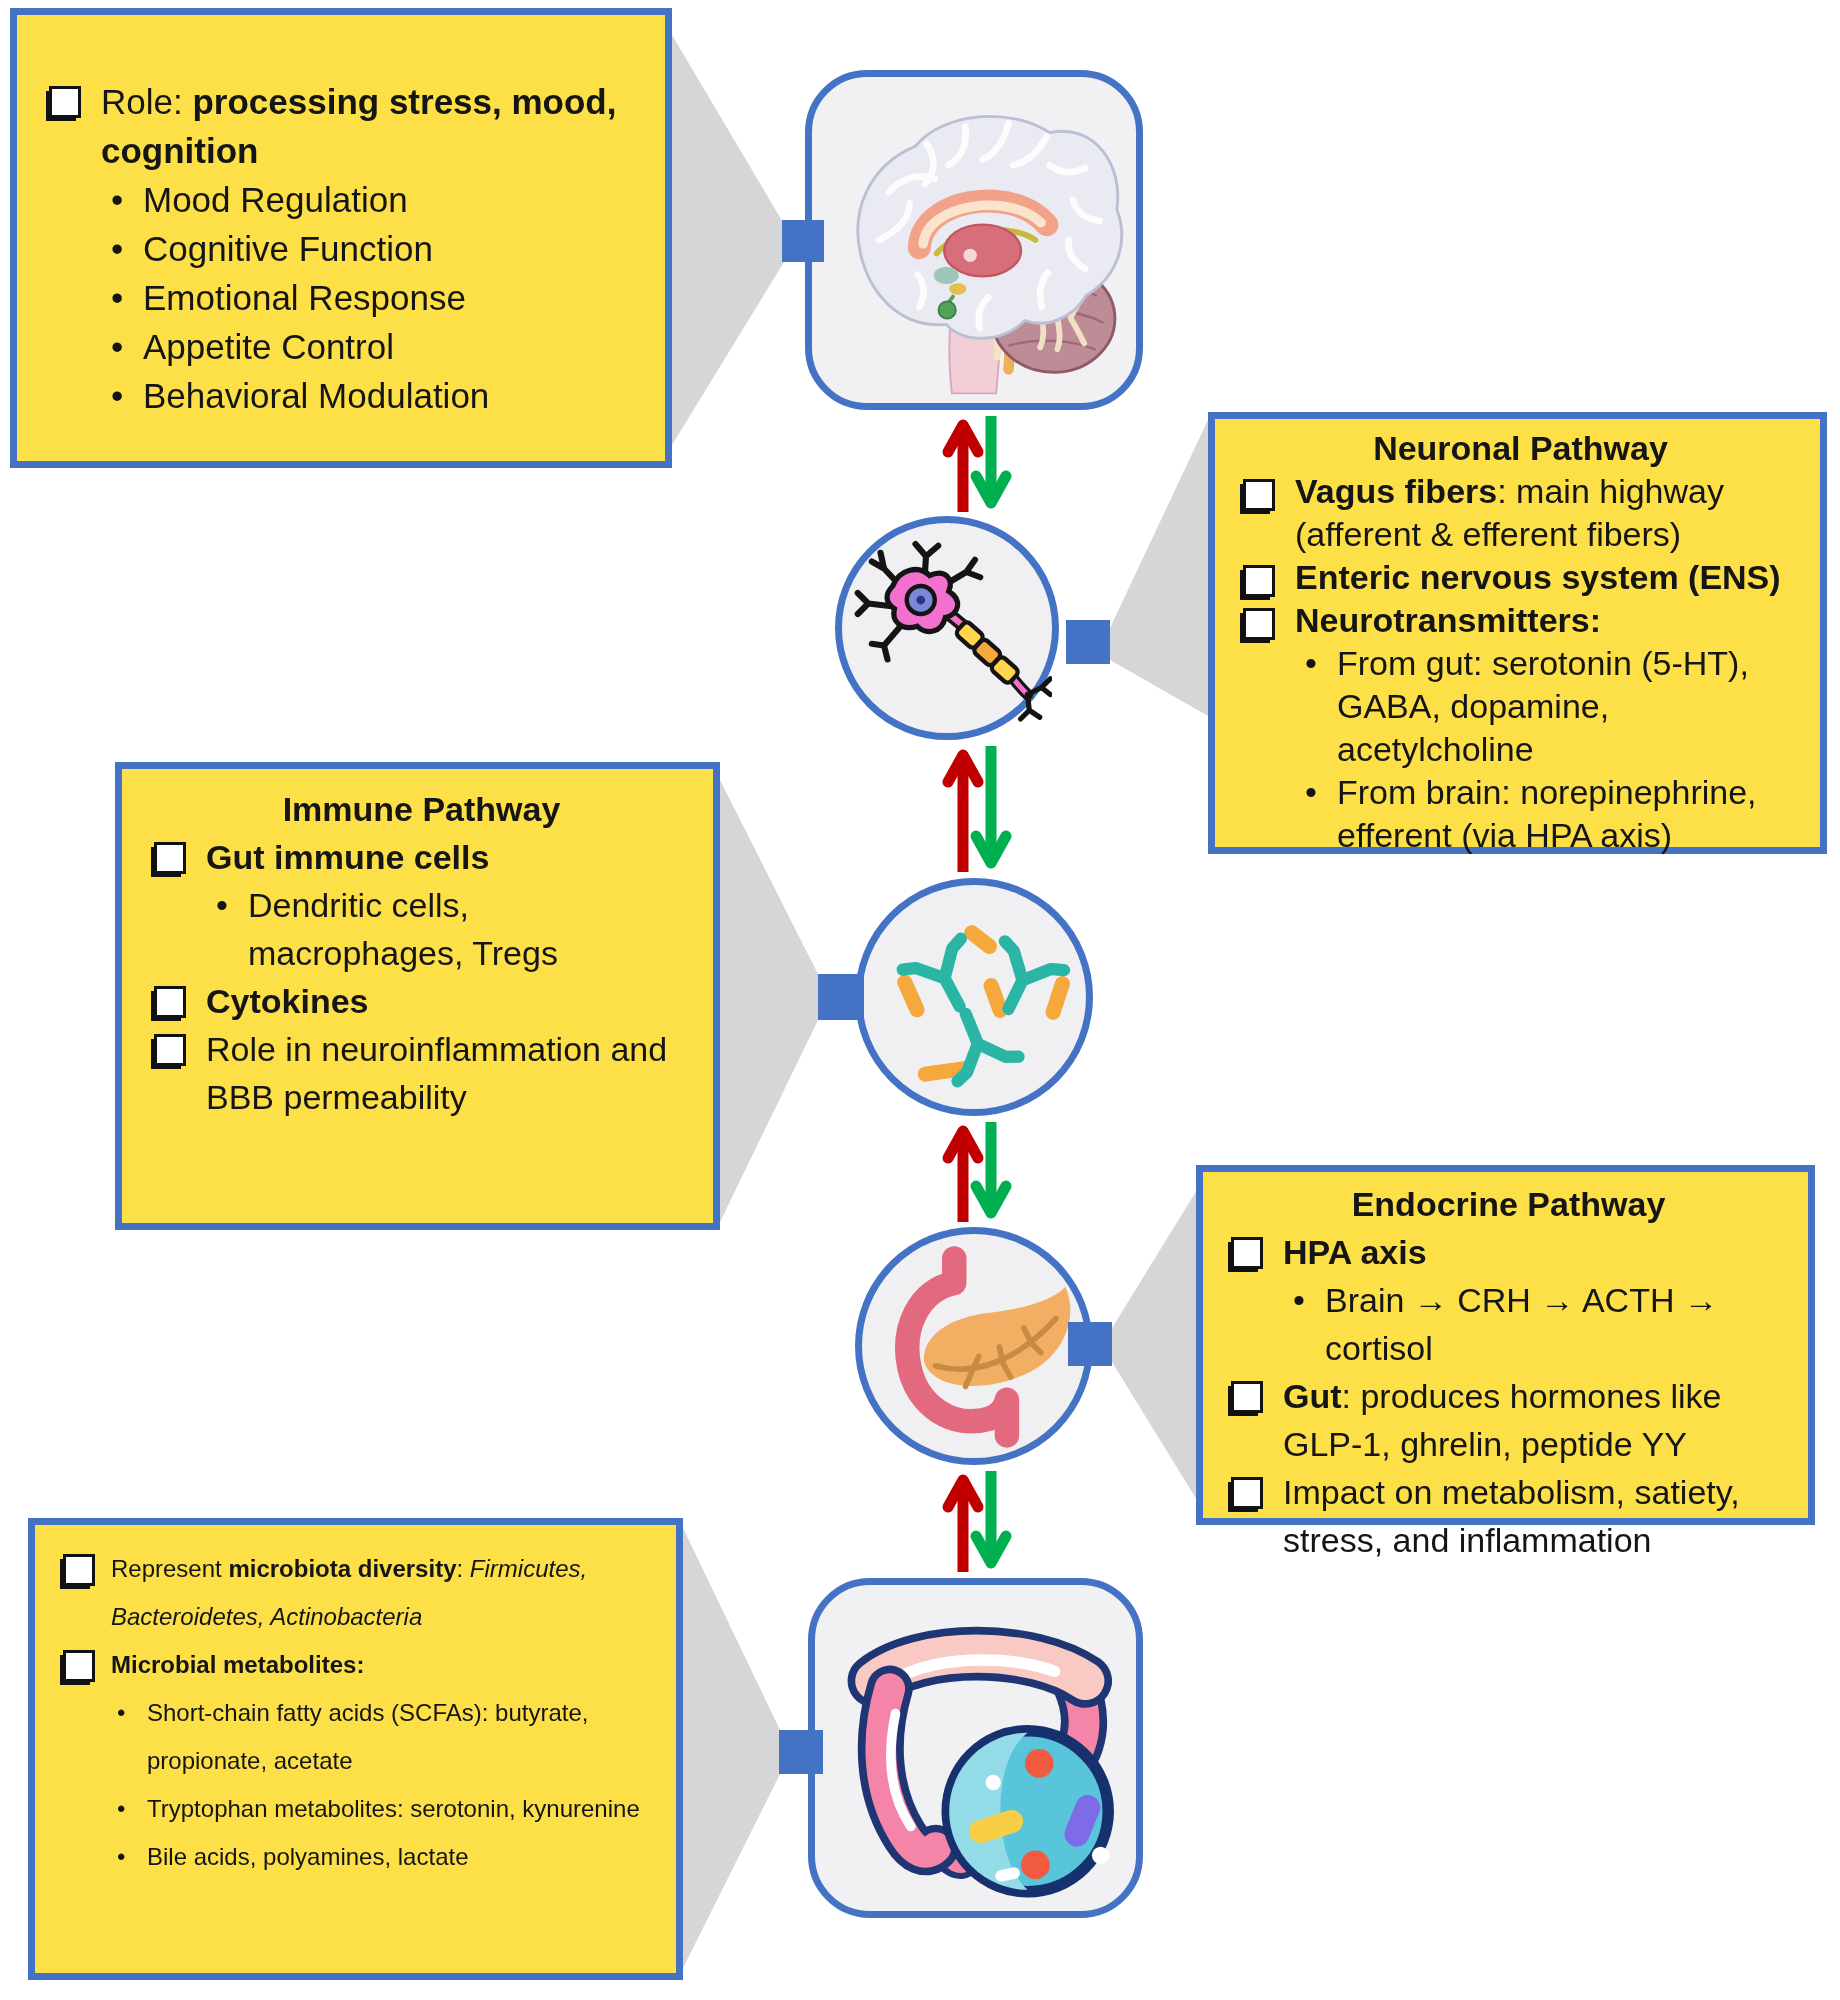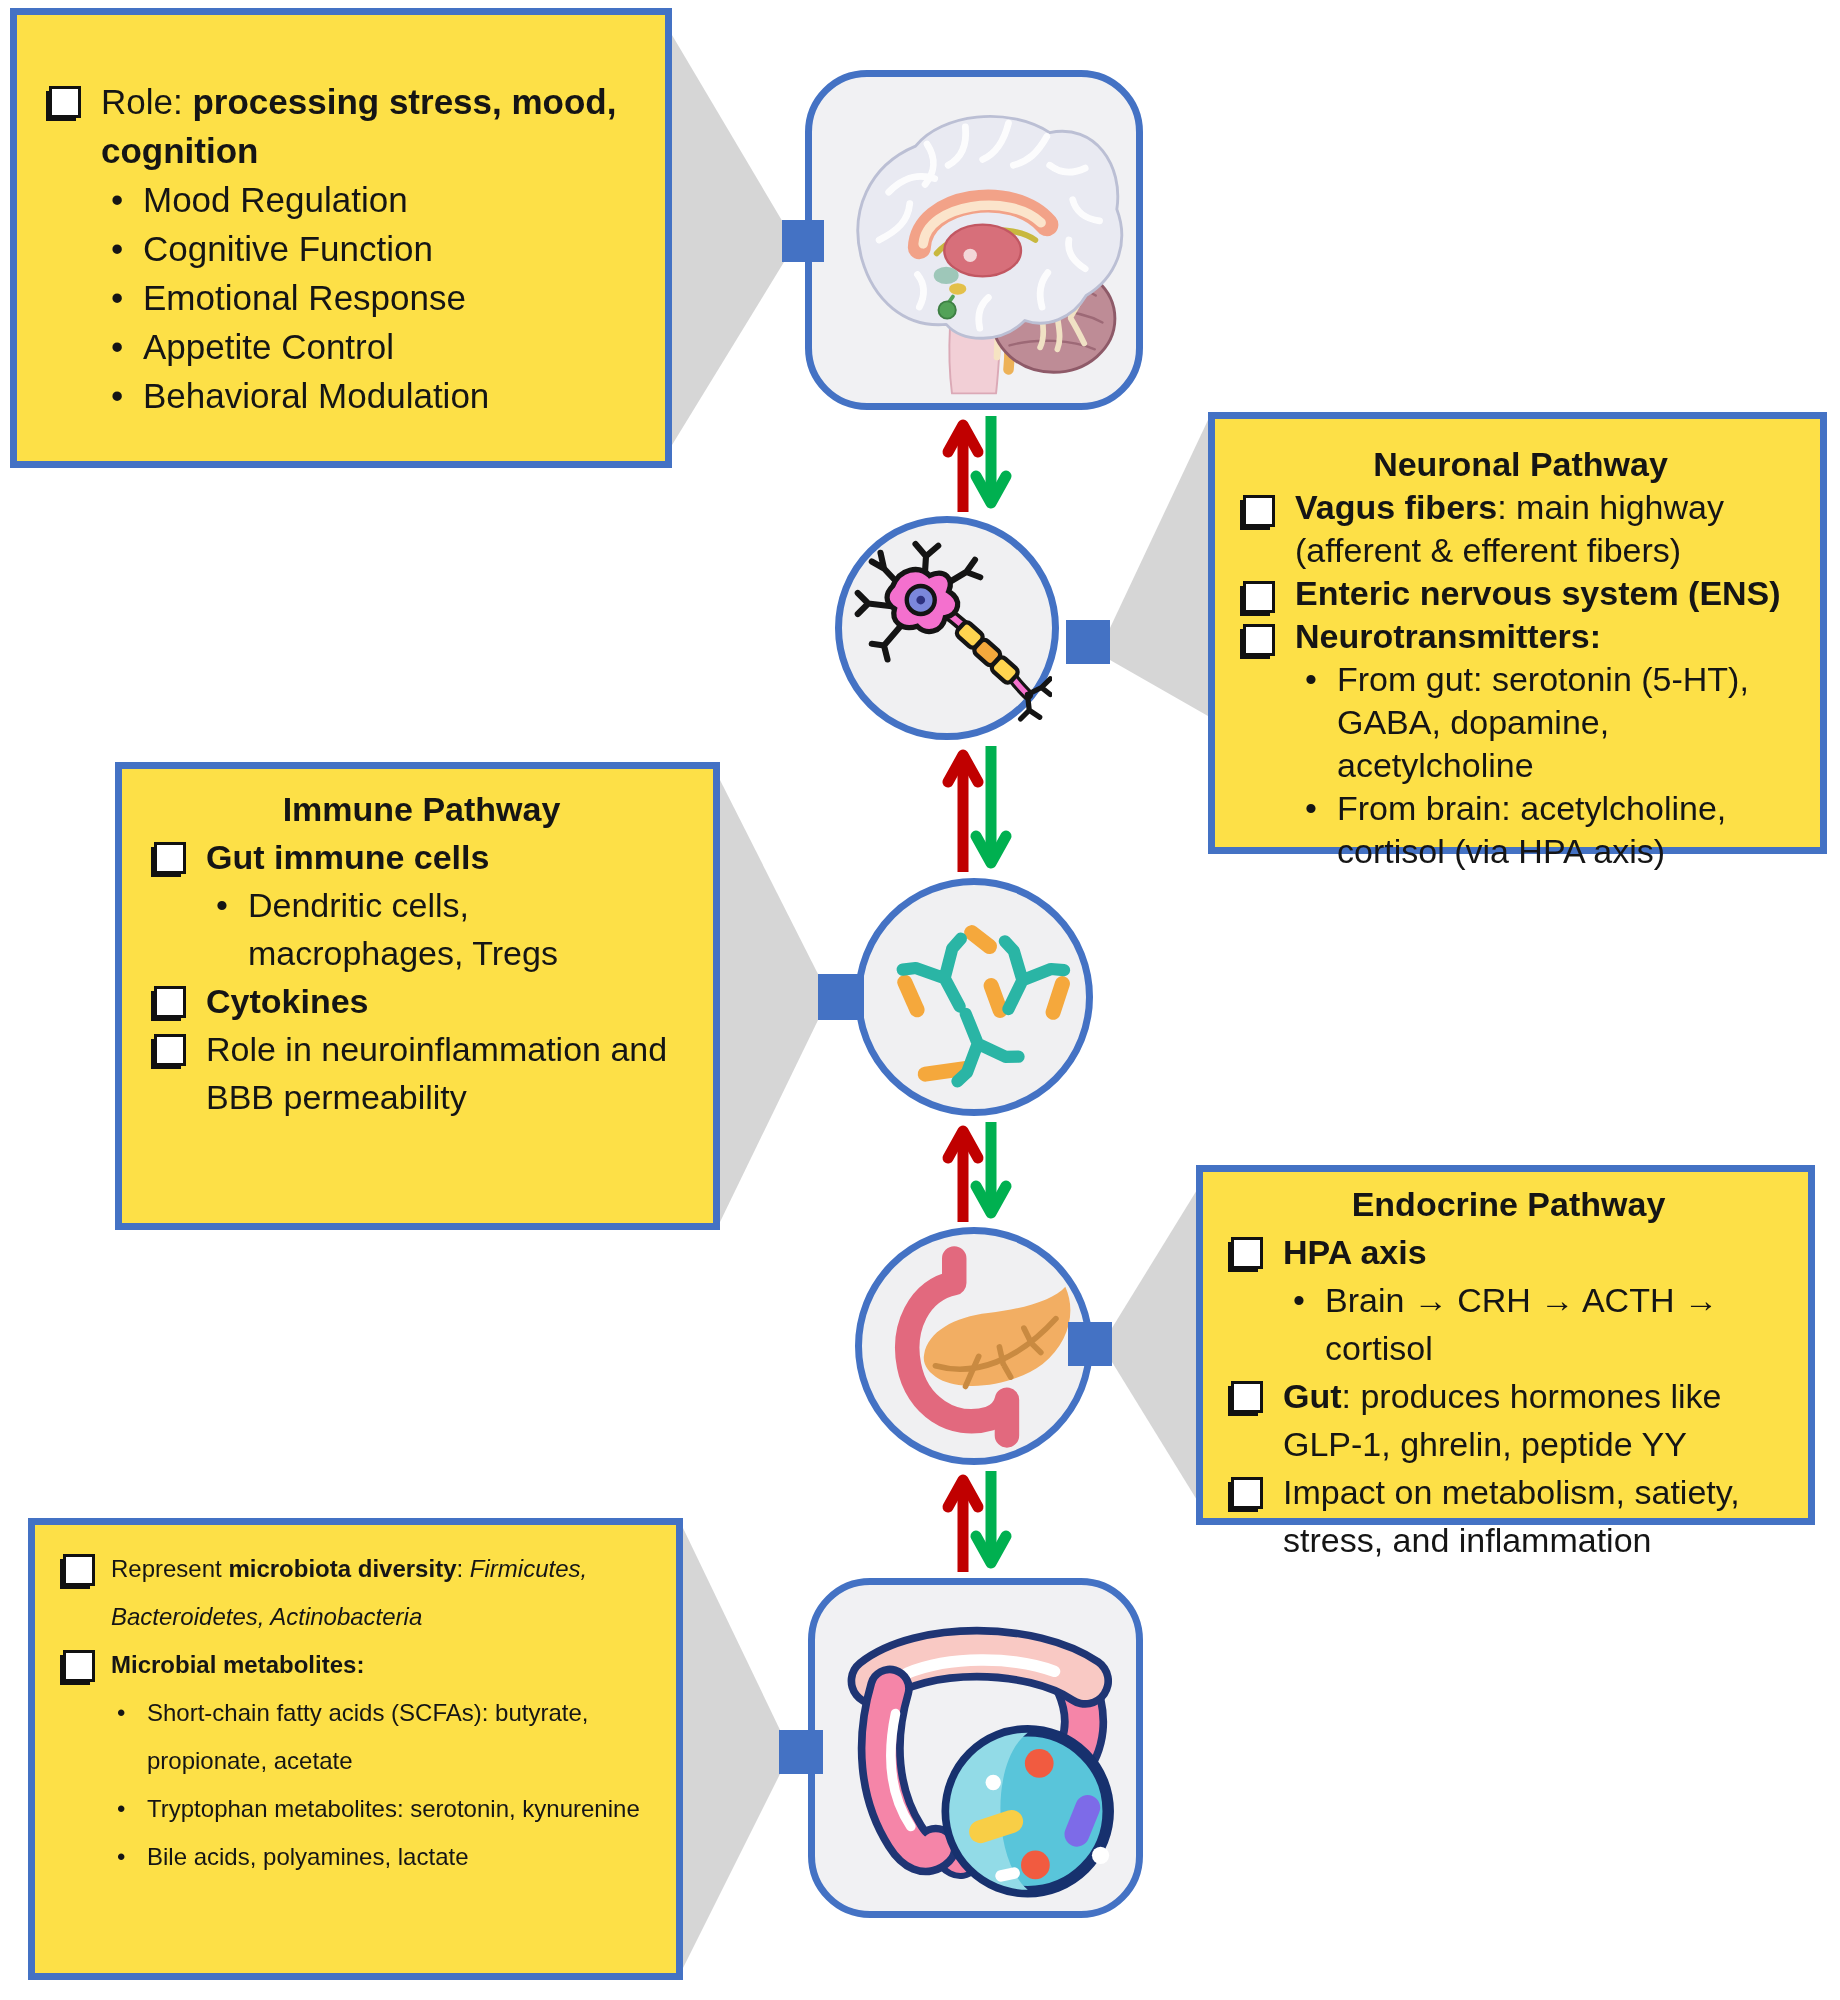--- a/index.html
+++ b/index.html
@@ -16,21 +16,21 @@
   
   .card{position:absolute;background:#F1F1F3;border:7px solid #4472C4;border-radius:62px;box-sizing:border-box;z-index:3;}
   .circle{position:absolute;background:#F0F0F2;border:7px solid #4472C4;border-radius:50%;box-sizing:border-box;z-index:3;}
   .card svg,.circle svg{position:absolute;left:0;top:0;width:100%;height:100%;}
   
   .sq{position:absolute;background:#4472C4;z-index:6;}
   #wedges{position:absolute;left:0;top:0;z-index:1;}
   .arr{position:absolute;z-index:2;}
   
   #role-box{font-size:35px;line-height:49px;padding:62px 22px 0 30px;}
-  #neuronal-box{font-size:34px;line-height:43px;padding:24px 20px 0 26px;}
+  #neuronal-box{font-size:34px;line-height:43px;padding:8px 20px 0 26px;}
   #immune-box{font-size:34px;line-height:48px;padding:16px 22px 0 30px;}
   #endocrine-box{font-size:34px;line-height:48px;padding:8px 20px 0 26px;}
   #micro-box{font-size:24px;line-height:48px;padding:20px 20px 0 26px;}
   #micro-box .item{padding-left:50px;}
   #micro-box .bullet{padding-left:86px;}
   #micro-box .bullet::before{left:56px;}
 </style>
 </head>
 <body>
 
@@ -62,21 +62,21 @@
   </div>
   <div class="item">
     <span class="cbx"></span>
     <span class="b">Enteric nervous system (ENS)</span>
   </div>
   <div class="item">
     <span class="cbx"></span>
     <span class="b">Neurotransmitters:</span>
   </div>
   <div class="bullet"><span>From gut: serotonin (5-HT), GABA, dopamine, acetylcholine</span></div>
-  <div class="bullet"><span>From brain: acetylcholine, cortisol (via HPA axis)</span></div>
+  <div class="bullet"><span>From brain: norepinephrine, efferent (via HPA axis)</span></div>
 </div>
 
 <div class="tbox" id="immune-box" style="left:115px;top:762px;width:605px;height:468px;">
   <div class="title">Immune Pathway</div>
   <div class="item">
     <span class="cbx"></span>
     <span class="b">Gut immune cells</span>
   </div>
   <div class="bullet"><span>Dendritic cells, macrophages, Tregs</span></div>
   <div class="item">

